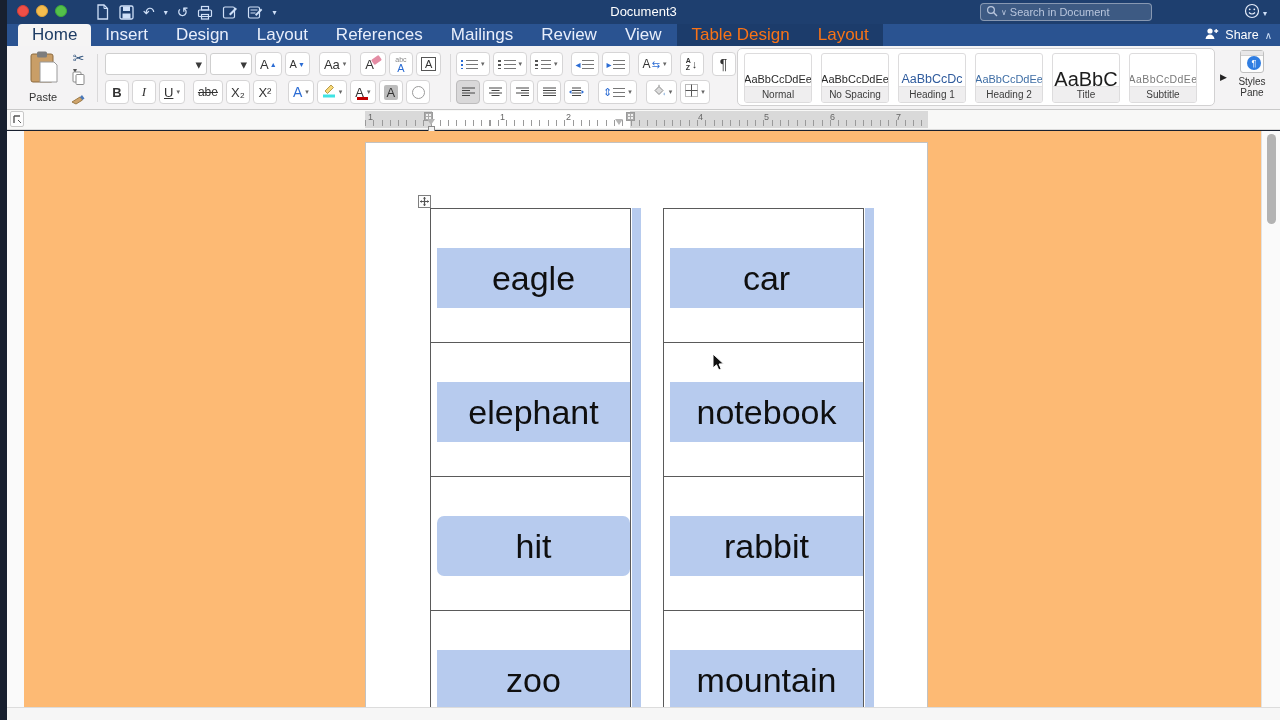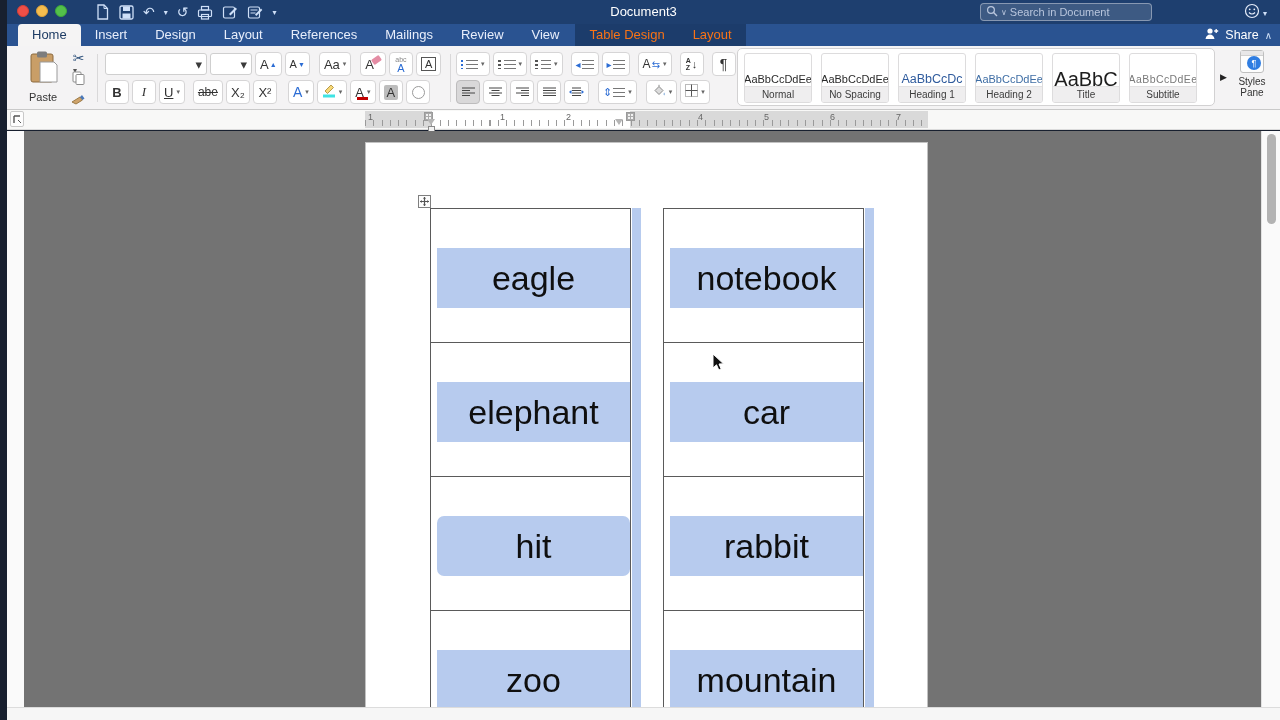--- a/index.html
+++ b/index.html
@@ -19,21 +19,21 @@
   .qat .g { font-size:14px; line-height:18px; }
   .qat svg { display:block; }
   .qat .mini-caret, .mini-caret { font-size:8px; color:#cfe0f8; }
   .win-title { position:absolute; left:0; right:0; top:4px; text-align:center; color:#ffffff; font-size:13px; }
   .searchbox { position:absolute; left:973px; top:3px; width:172px; height:18px; background:rgba(255,255,255,.14); border:1px solid rgba(255,255,255,.38); border-radius:4px; display:flex; align-items:center; padding:0 5px; gap:3px; color:#b9c6dd; }
   .searchbox .ph { font-size:11px; white-space:nowrap; overflow:hidden; }
   .smiley { position:absolute; left:1237px; top:3px; display:flex; align-items:center; gap:3px; color:#e7eefb; }
 
   
   .tabsrow { position:absolute; left:0; top:24px; width:100%; height:22px; background:#2a5391; display:flex; align-items:stretch; }
-  .tab { color:#e8eefb; font-size:13px; line-height:22px; padding:0 14px; white-space:nowrap; }
+  .tab { color:#e8eefb; font-size:17px; line-height:22px; padding:0 14px; white-space:nowrap; }
   .tab.first { margin-left:11px; }
   .tab.active { background:#f5f4f4; color:#1e3c64; border-radius:4px 4px 0 0; }
   .ctx-tabs { display:flex; background:#1c3c6b; margin-left:2px; }
   .ctx-tabs .tab { color:#f97316; }
   .share-cluster { position:absolute; right:8px; top:24px; height:22px; display:flex; align-items:center; gap:6px; color:#ffffff; font-size:12.5px; }
 
   
   .ribbon { position:absolute; left:0; top:46px; width:100%; height:64px; background:#f4f3f4; border-bottom:1px solid #c9c9c9; font-size:13px; color:#3a3a3a; }
   .rrow { position:absolute; display:flex; align-items:center; gap:3px; }
   .btn { background:#fff; border:1px solid #d6d5d6; border-radius:4px; height:24px; min-width:24px; display:flex; align-items:center; justify-content:center; gap:1px; padding:0 4px; color:#333; }
@@ -87,21 +87,21 @@
   .rticks { position:absolute; top:10px; height:6px; background:repeating-linear-gradient(90deg,#9a9a9a 0 1px,transparent 1px 8.3px); }
   .rnum { position:absolute; top:2px; font-size:9px; color:#666; }
   .grid-marker { position:absolute; top:2px; width:9px; height:9px; border:1px solid #9a9a9a; background:
       repeating-linear-gradient(90deg,#aaa 0 1px,transparent 1px 3px),
       repeating-linear-gradient(#aaa 0 1px,transparent 1px 3px), #f2f2f2; }
   .ind-sq { position:absolute; top:16px; width:7px; height:6px; background:#f2f2f2; border:1px solid #8a8a8a; }
   .ind-tri { position:absolute; top:9px; width:0; height:0; border-left:4px solid transparent; border-right:4px solid transparent; border-top:6px solid #b5b5b5; }
   .tabsel { position:absolute; left:3px; top:1px; width:14px; height:16px; background:#fdfdfd; border:1px solid #c9c9c9; border-radius:2px; display:flex; align-items:center; justify-content:center; color:#555; font-size:9px; }
 
   
-  .docarea { position:absolute; left:0; top:131px; width:100%; height:576px; background:#737373; overflow:hidden;text-decoration:underline; }
+  .docarea { position:absolute; left:0; top:131px; width:100%; height:576px; background:#fdba74; overflow:hidden;text-decoration:underline; }
   .gutter { position:absolute; left:0; top:0; width:17px; height:100%; background:#fafafa; }
   .page { position:absolute; left:358px; top:11px; width:563px; height:566px; background:#fff; border:1px solid #c2c2c2; }
   .tbl-handle { position:absolute; left:411px; top:64px; width:13px; height:13px; background:#fdfdfd; border:1px solid #7f7f7f; color:#444; display:flex; align-items:center; justify-content:center; }
   .tbl-handle svg { display:block; }
   .tcol { position:absolute; top:77px; width:201px; height:500px; border-left:1px solid #5a5a5a; border-right:1px solid #5a5a5a; border-top:1px solid #5a5a5a; }
   .tcol.c1 { left:423px; }
   .tcol.c2 { left:656px; }
   .trow { position:relative; width:100%; height:134px; border-bottom:1px solid #5a5a5a; background:#fff; }
   .hl-band { position:absolute; left:6px; right:0; top:39px; height:60px; display:flex; align-items:center; justify-content:center; font-size:34px; color:#0f0f0f; }
   .vstrip { position:absolute; top:77px; width:9px; height:500px; }
@@ -484,24 +484,24 @@
         <div class="trow">
             <div class="hl-band" style="background: rgb(183, 203, 238); border-radius: 7px;">hit</div>
           </div>
         <div class="trow">
             <div class="hl-band" style="background: rgb(183, 203, 238);">zoo</div>
           </div>
       </div>
 
       <div class="tcol c2">
         <div class="trow">
+            <div class="hl-band" style="background: rgb(183, 203, 238);">car</div>
+          </div>
+        <div class="trow">
             <div class="hl-band" style="background: rgb(183, 203, 238);">notebook</div>
-          </div>
-        <div class="trow">
-            <div class="hl-band" style="background: rgb(183, 203, 238);">car</div>
           </div>
         <div class="trow">
             <div class="hl-band" style="background: rgb(183, 203, 238);">rabbit</div>
           </div>
         <div class="trow">
             <div class="hl-band" style="background: rgb(183, 203, 238);">mountain</div>
           </div>
       </div>
 
       <div class="cursor">

